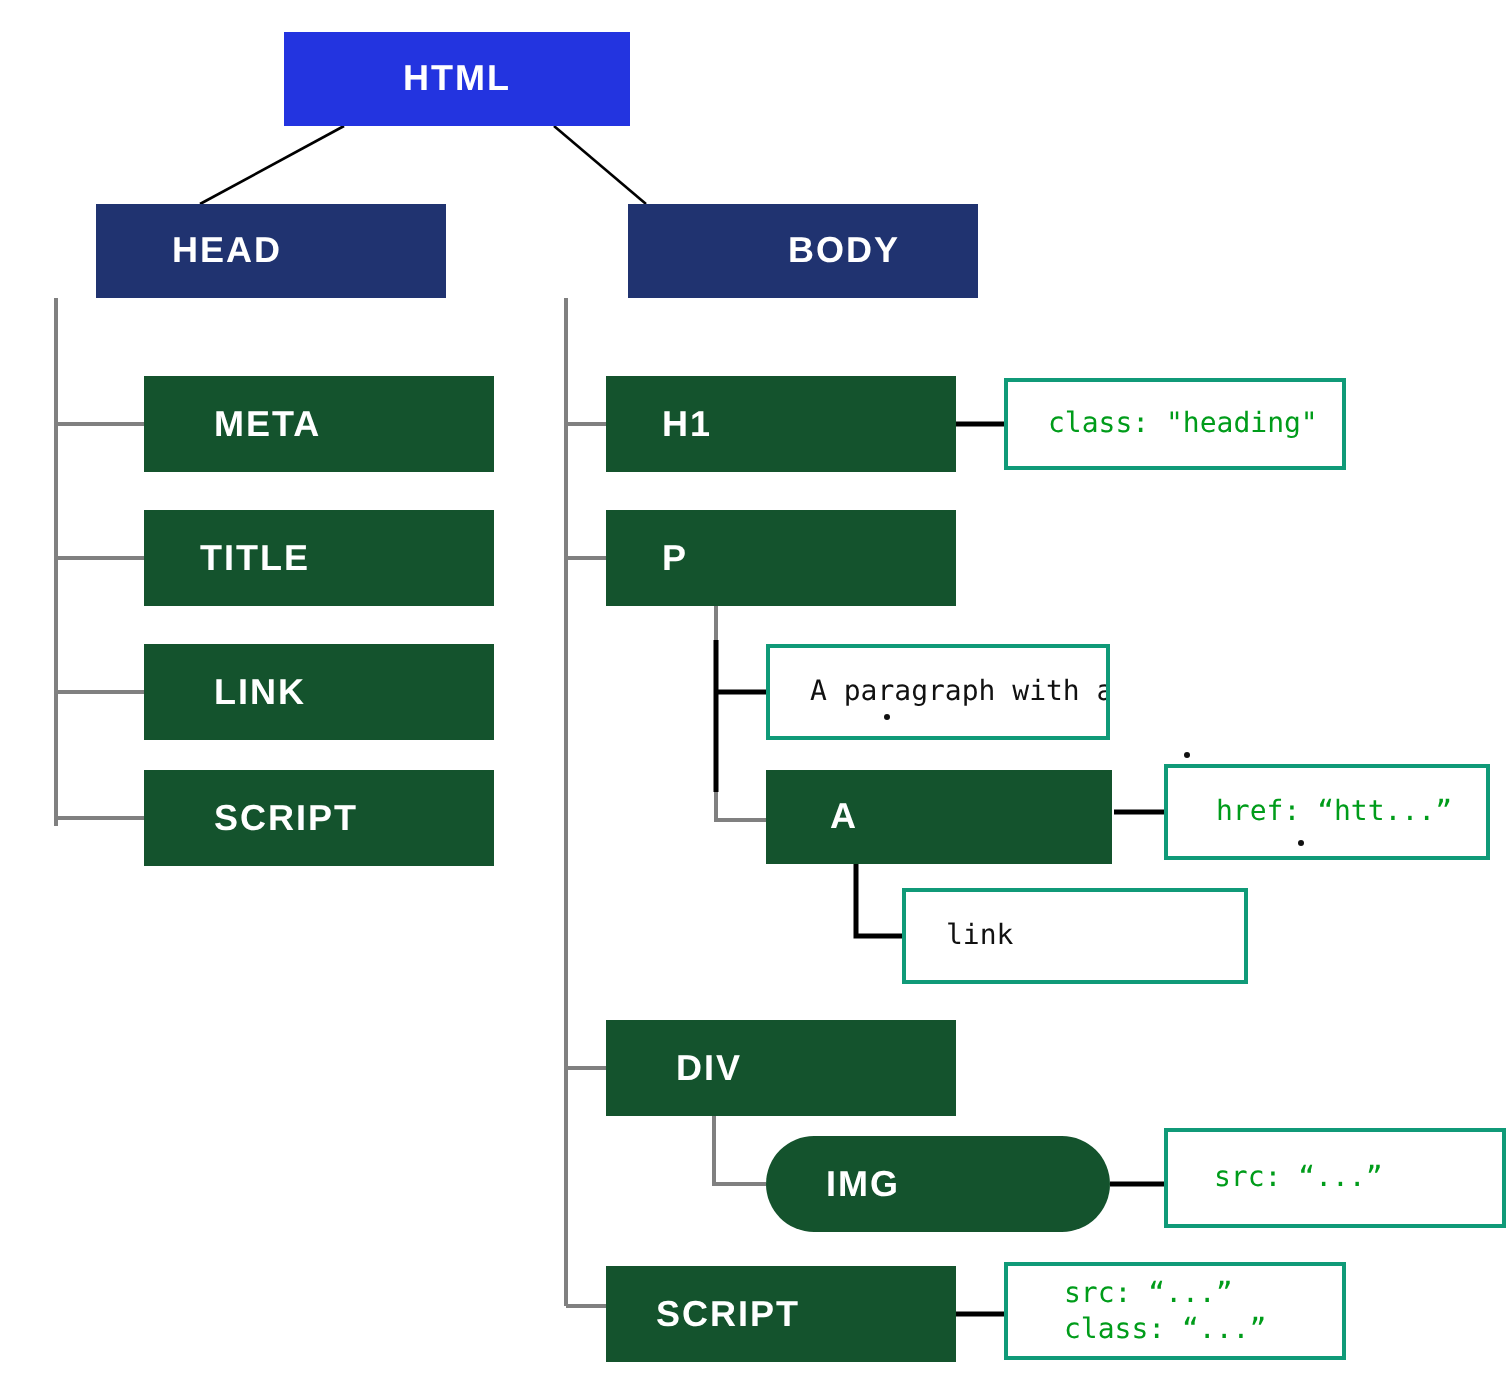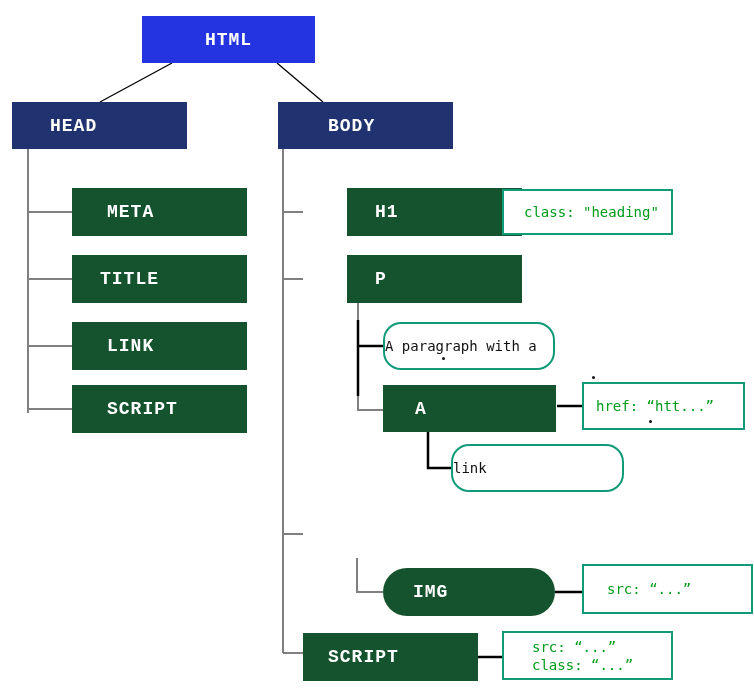--- a/index.html
+++ b/index.html
@@ -15,50 +15,50 @@
 
   .node {
     position: absolute;
     display: flex;
     align-items: center;
     box-sizing: border-box;
     color: #ffffff;
     font-weight: bold;
     font-size: 18px;
     letter-spacing: 1px;
-    font-family: Liberation Mono, monospace;
+    font-family: Liberation Sans, sans-serif;
   }
   .node .lbl { white-space: nowrap; }
 
   .root    { background: #2334e0; justify-content: center; }
   .section { background: #203370; }
   .element { background: #14532d; }
 
-  .pad38 { padding-left: 38px; }
-  .pad50 { padding-left: 50px; }
+  .pad38 { padding-left: 38px; margin-left: 36px; }
+  .pad50 { padding-left: 80px; margin-left: 36px; }
   .pad35 { padding-left: 35px; }
-  .pad28 { padding-left: 28px; margin-left: 44px; }
+  .pad28 { padding-left: 28px; }
   .pad32 { padding-left: 32px; }
   .pad30 { padding-left: 30px; }
   .pad25 { padding-left: 25px; }
 
   .txtnode, .ann {
     position: absolute;
     box-sizing: border-box;
     background: #ffffff;
     border: 2px solid #109a78;
     display: flex;
     flex-direction: column;
     justify-content: center;
     font-family: "DejaVu Sans Mono", monospace;
     font-size: 14px;
     line-height: 18px;
     overflow: hidden;
   }
-  .txtnode { color: #111111; padding-left: 0; border-radius: 18px; }
+  .txtnode { color: #111111; padding-left: 20px; }
   .ann     { color: #009c1a; padding-left: 20px; }
   .ann .line, .txtnode .line { white-space: nowrap; }
 
   .dot {
     position: absolute;
     width: 3px; height: 3px;
     background: #111111;
     border-radius: 50%;
   }
 </style>
@@ -131,20 +131,23 @@
   </div>
 
   <div class="node element pad28" style="left:303px; top:255px; width:175px; height:48px;">
     <span class="lbl">P</span>
   </div>
 
   <div class="node element pad32" style="left:383px; top:385px; width:173px; height:47px;">
     <span class="lbl">A</span>
   </div>
 
+  <div class="node element pad35" style="left:303px; top:510px; width:175px; height:48px;">
+    <span class="lbl">DIV</span>
+  </div>
 
   <div class="node element pad30" style="left:383px; top:568px; width:172px; height:48px;border-radius:24px;">
     <span class="lbl">IMG</span>
   </div>
 
   <div class="node element pad25" style="left:303px; top:633px; width:175px; height:48px;">
     <span class="lbl">SCRIPT</span>
   </div>
 
   <div class="txtnode" style="left:383px; top:322px; width:172px; height:48px;">
@@ -152,21 +155,21 @@
   </div>
 
   <div class="txtnode" style="left:451px; top:444px; width:173px; height:48px;">
     <span class="line">link</span>
   </div>
 
   <div class="ann" style="left:502px; top:189px; width:171px; height:46px;">
     <span class="line">class: "heading"</span>
   </div>
 
-  <div class="ann" style="left:582px; top:382px; width:163px; height:48px; padding-left:12px;">
+  <div class="ann" style="left:582px; top:382px; width:163px; height:48px; padding-left:24px;">
     <span class="line">href: “htt...”</span>
   </div>
 
   <div class="ann" style="left:582px; top:564px; width:171px; height:50px; padding-left:23px;">
     <span class="line">src: “...”</span>
   </div>
 
   <div class="ann" style="left:502px; top:631px; width:171px; height:49px; padding-left:28px;">
     <span class="line">src: “...”</span>
     <span class="line">class: “...”</span>

